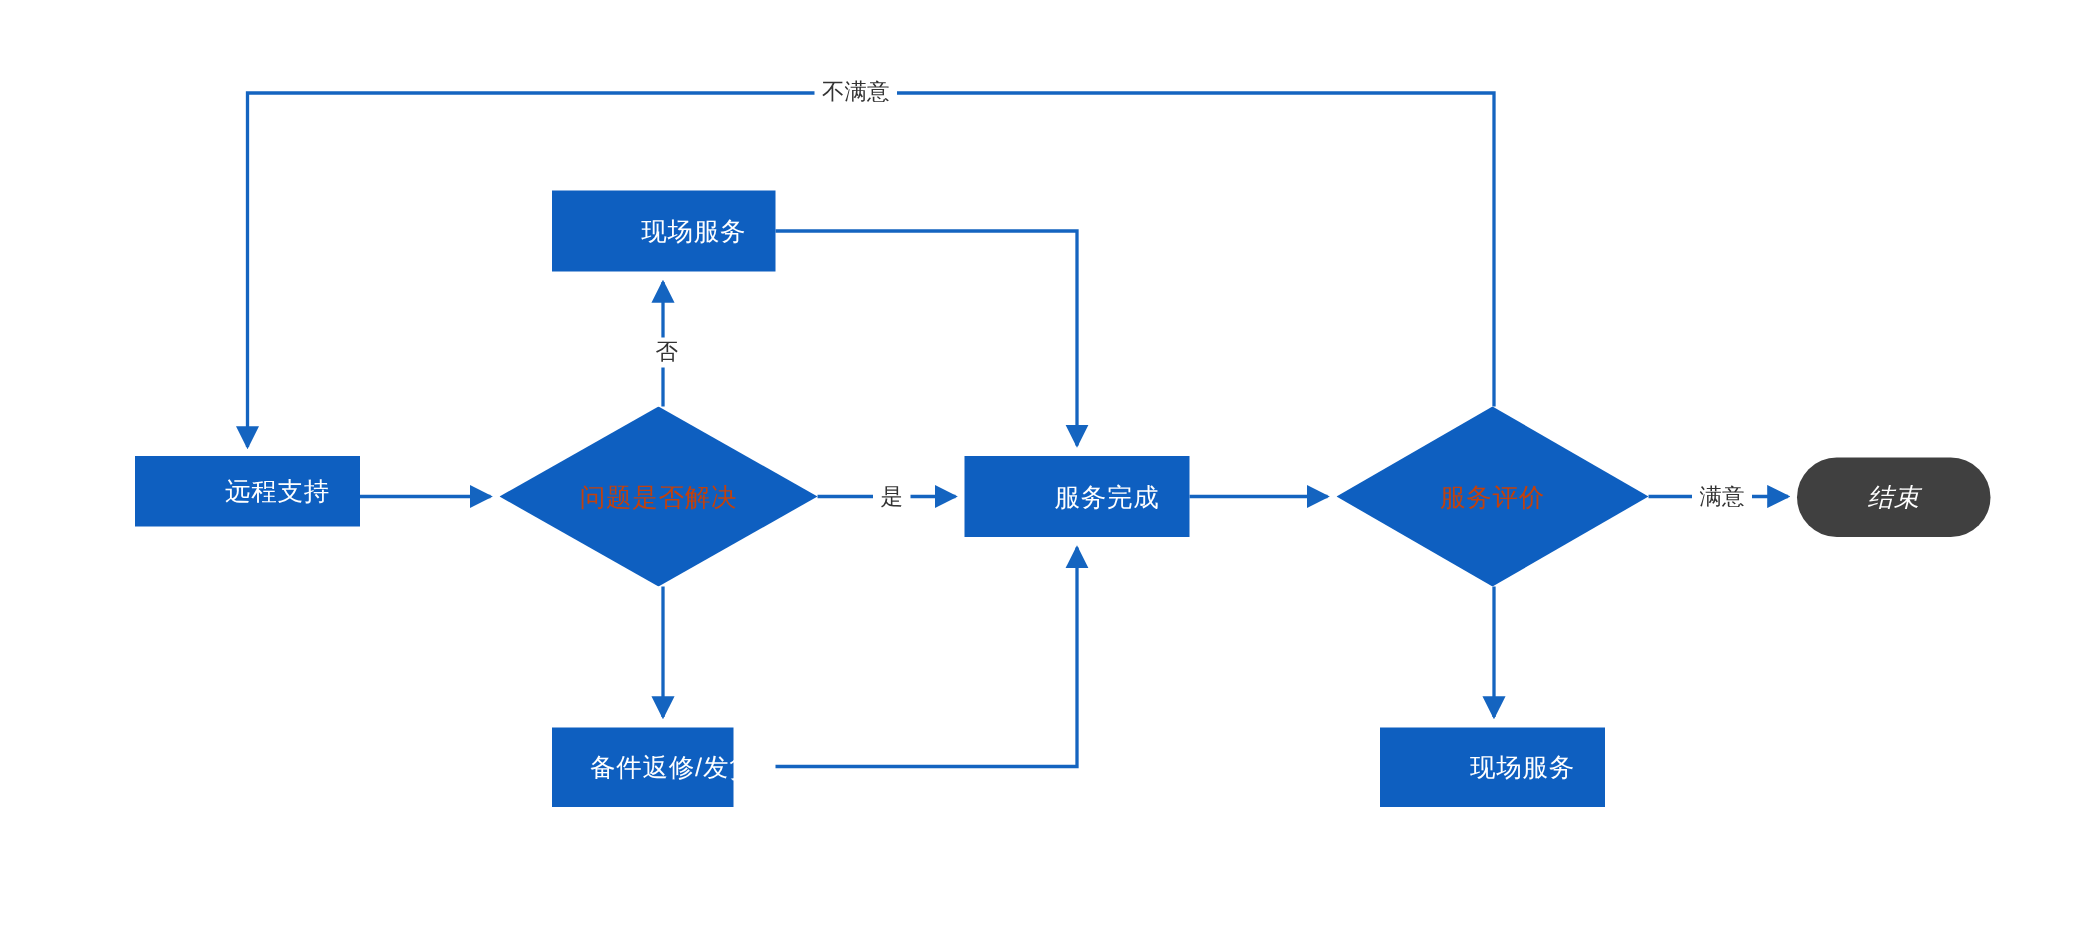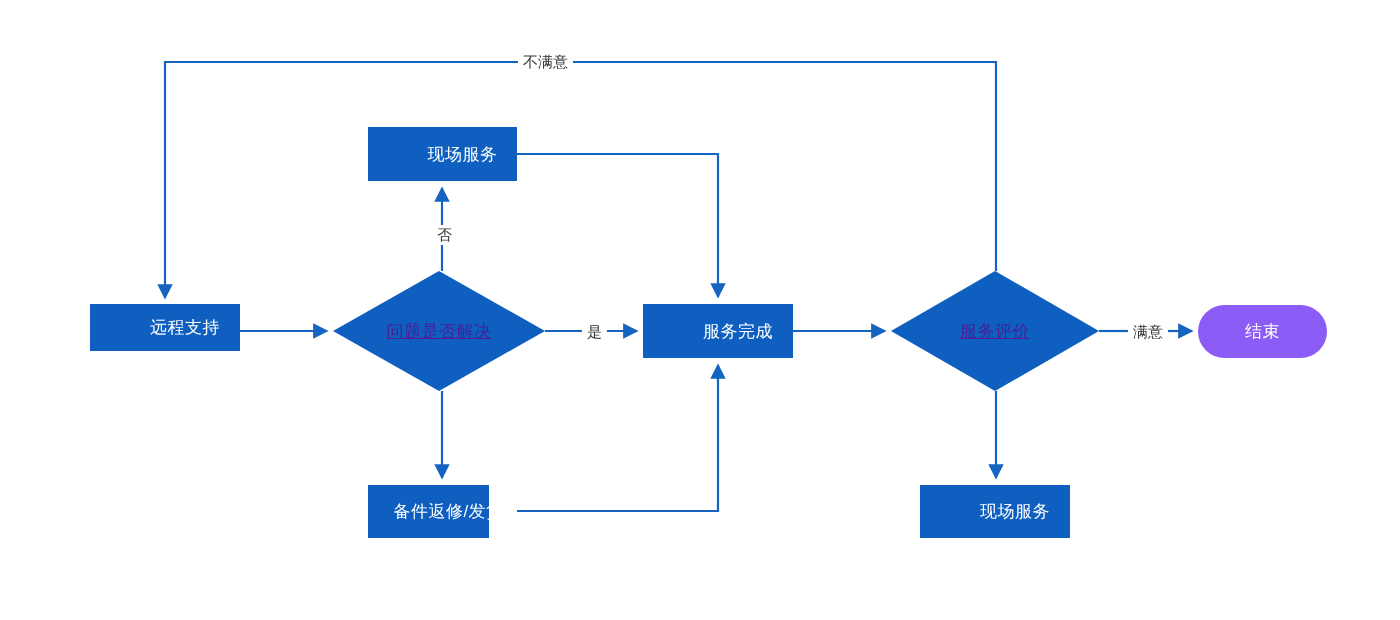--- a/index.html
+++ b/index.html
@@ -35,41 +35,41 @@
     font-size: 17px;
     letter-spacing: 0.5px;
     white-space: nowrap;
     box-sizing: border-box;
   }
   .node.rect {
     background: #0e5fc0;
     padding-left: 40px;
   }
   .node.terminator {
-    background: #8b5cf6;
+    background: #404040;
     border-radius: 28px;
+    font-style: italic;
   }
   .node.diamond {
     background: transparent;
   }
   .diamond-shape {
     position: absolute;
     left: 0;
     top: 0;
     width: 100%;
     height: 100%;
   }
   .diamond-label {
     position: relative;
     z-index: 2;
-    color: #4c1d95;
+    color: #c2410c;
     font-size: 17px;
     letter-spacing: 0.5px;
     white-space: nowrap;
-    text-decoration: underline;
   }
   .edge-label {
     position: absolute;
     color: #333333;
     font-size: 15px;
     background: #ffffff;
     padding: 1px 5px;
     white-space: nowrap;
     line-height: 18px;
   }
@@ -139,21 +139,21 @@
   </div>
 
   <div class="node rect" style="left:920px; top:485px; width:150px; height:53px;">
     <span>现场服务</span>
   </div>
 
   <div class="node terminator" style="left:1198px; top:305px; width:129px; height:53px;">
     <span>结束</span>
   </div>
 
-  <div class="edge-label" style="left:518px; top:52px;">
+  <div class="edge-label" style="left:543px; top:52px;">
     <span>不满意</span>
   </div>
 
   <div class="edge-label" style="left:432px; top:225px;">
     <span>否</span>
   </div>
 
   <div class="edge-label" style="left:582px; top:322px;">
     <span>是</span>
   </div>

